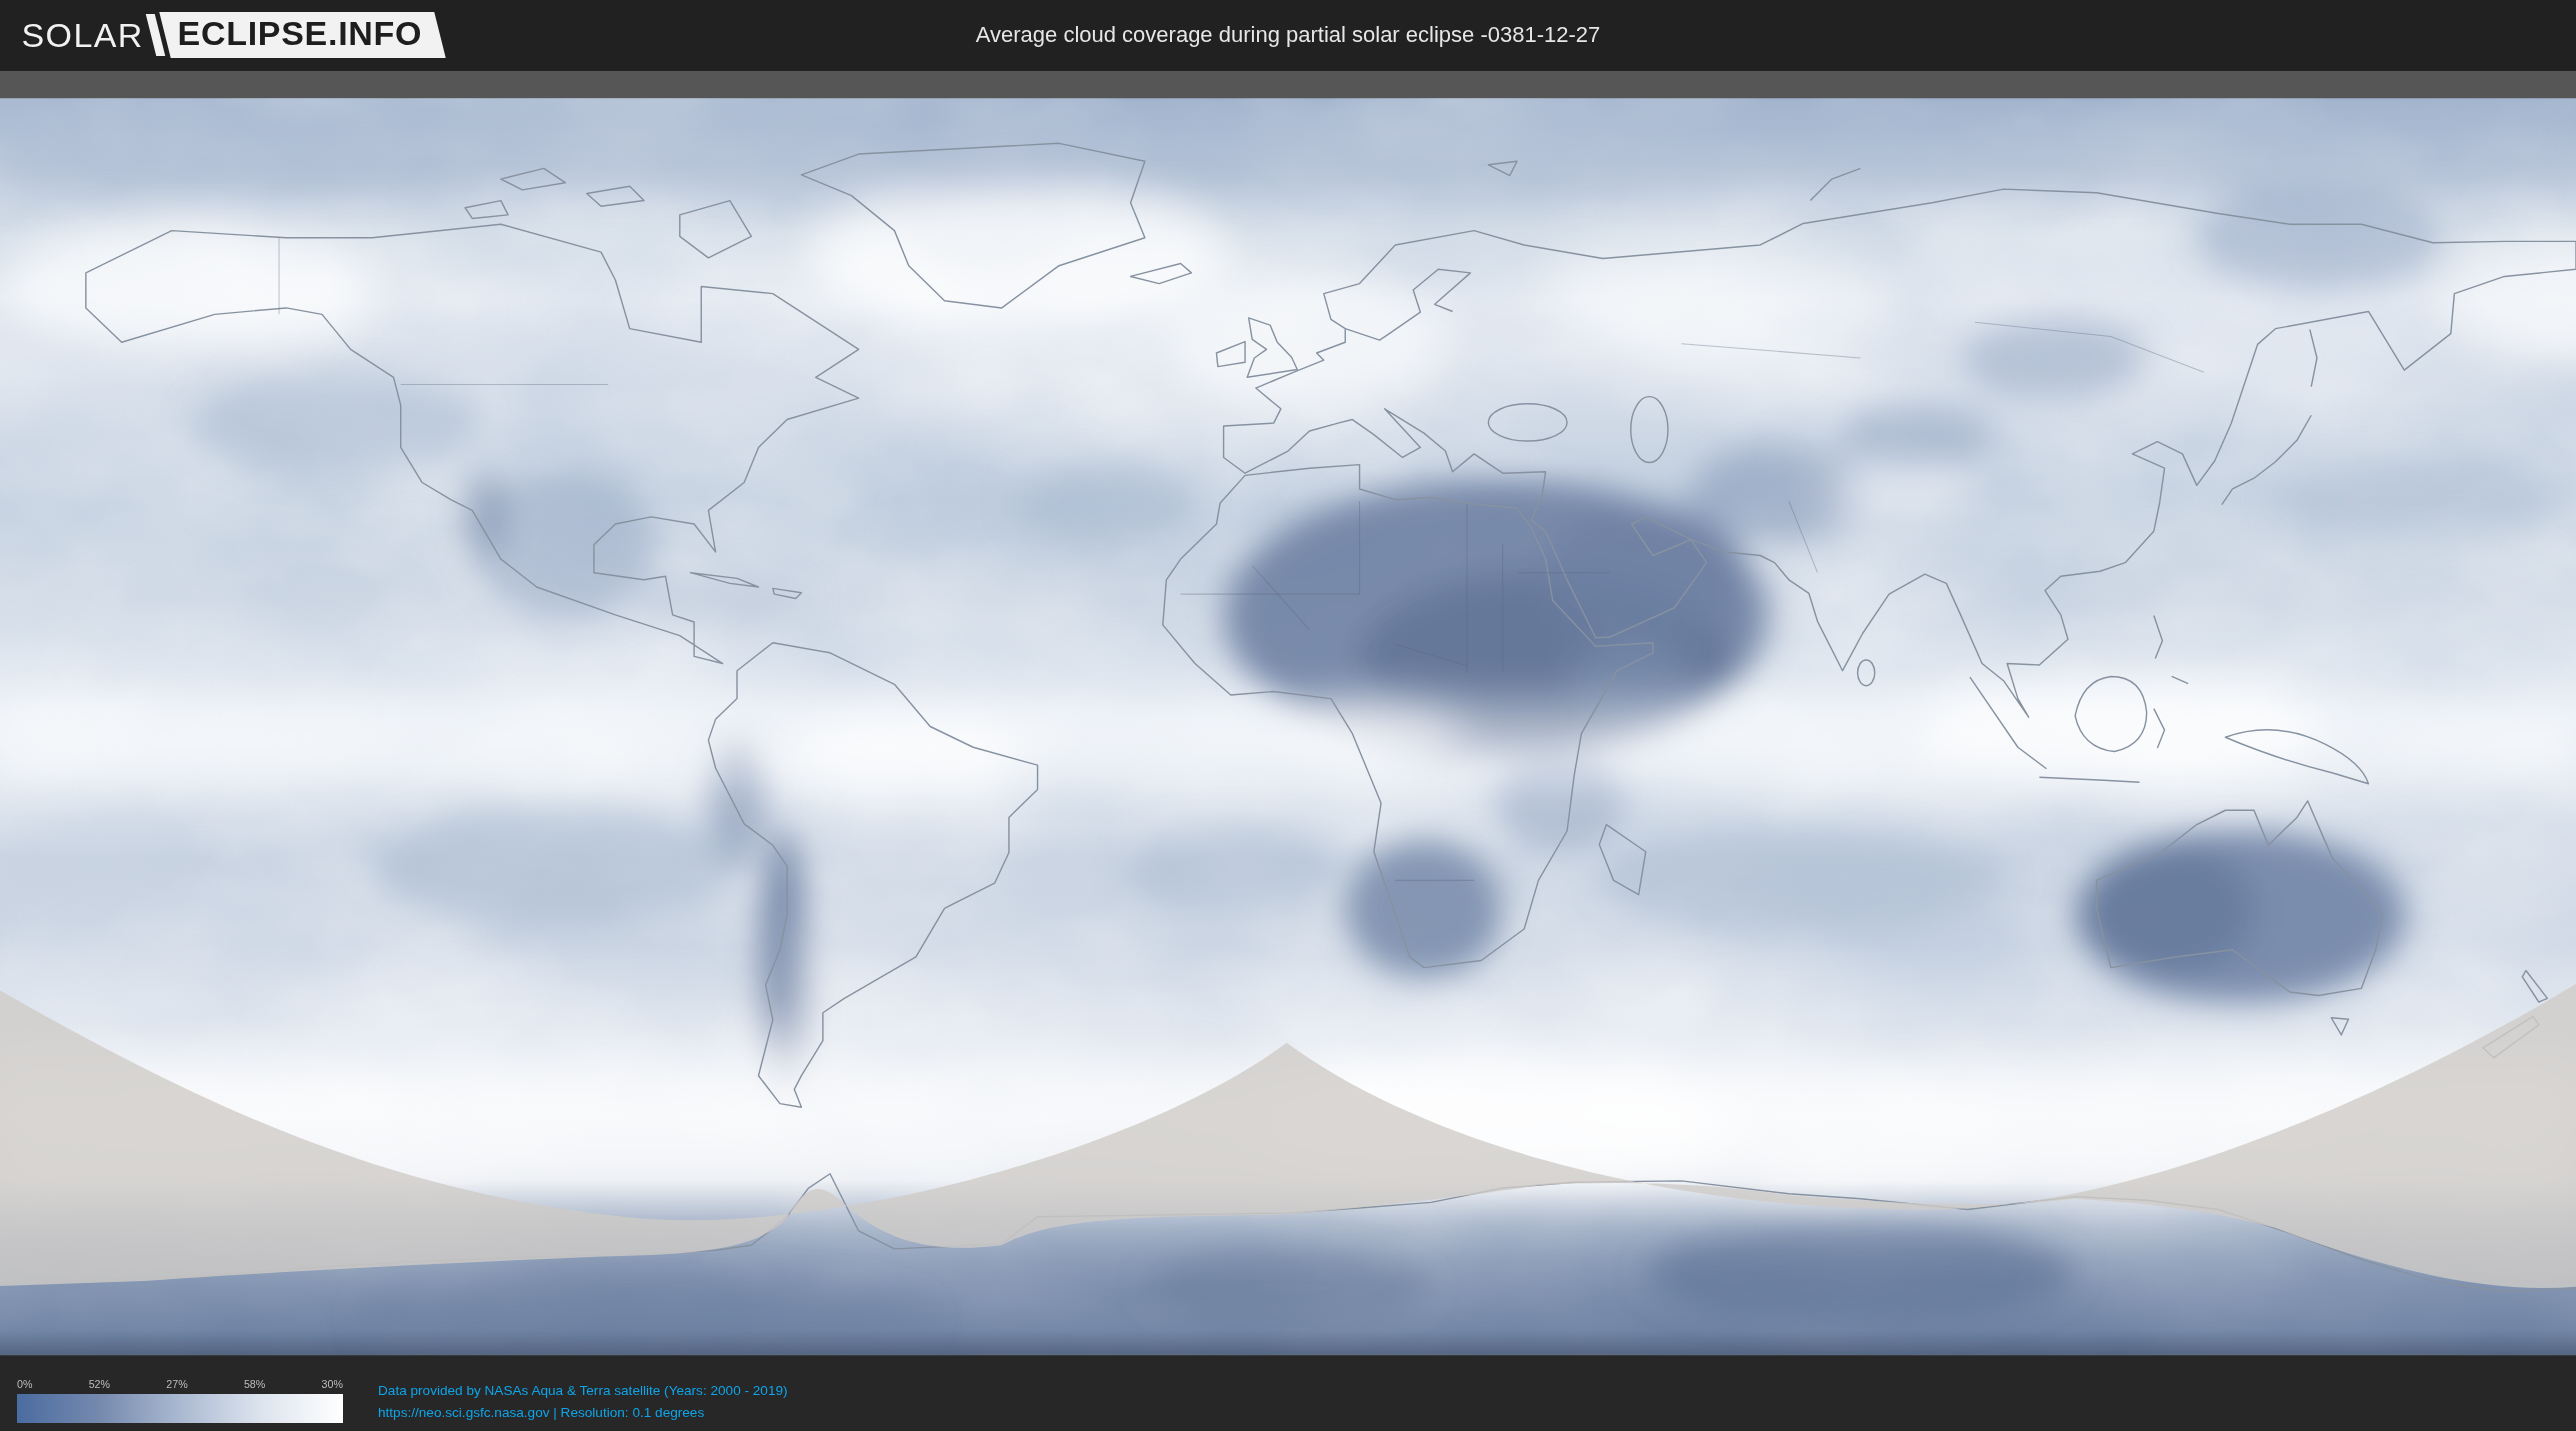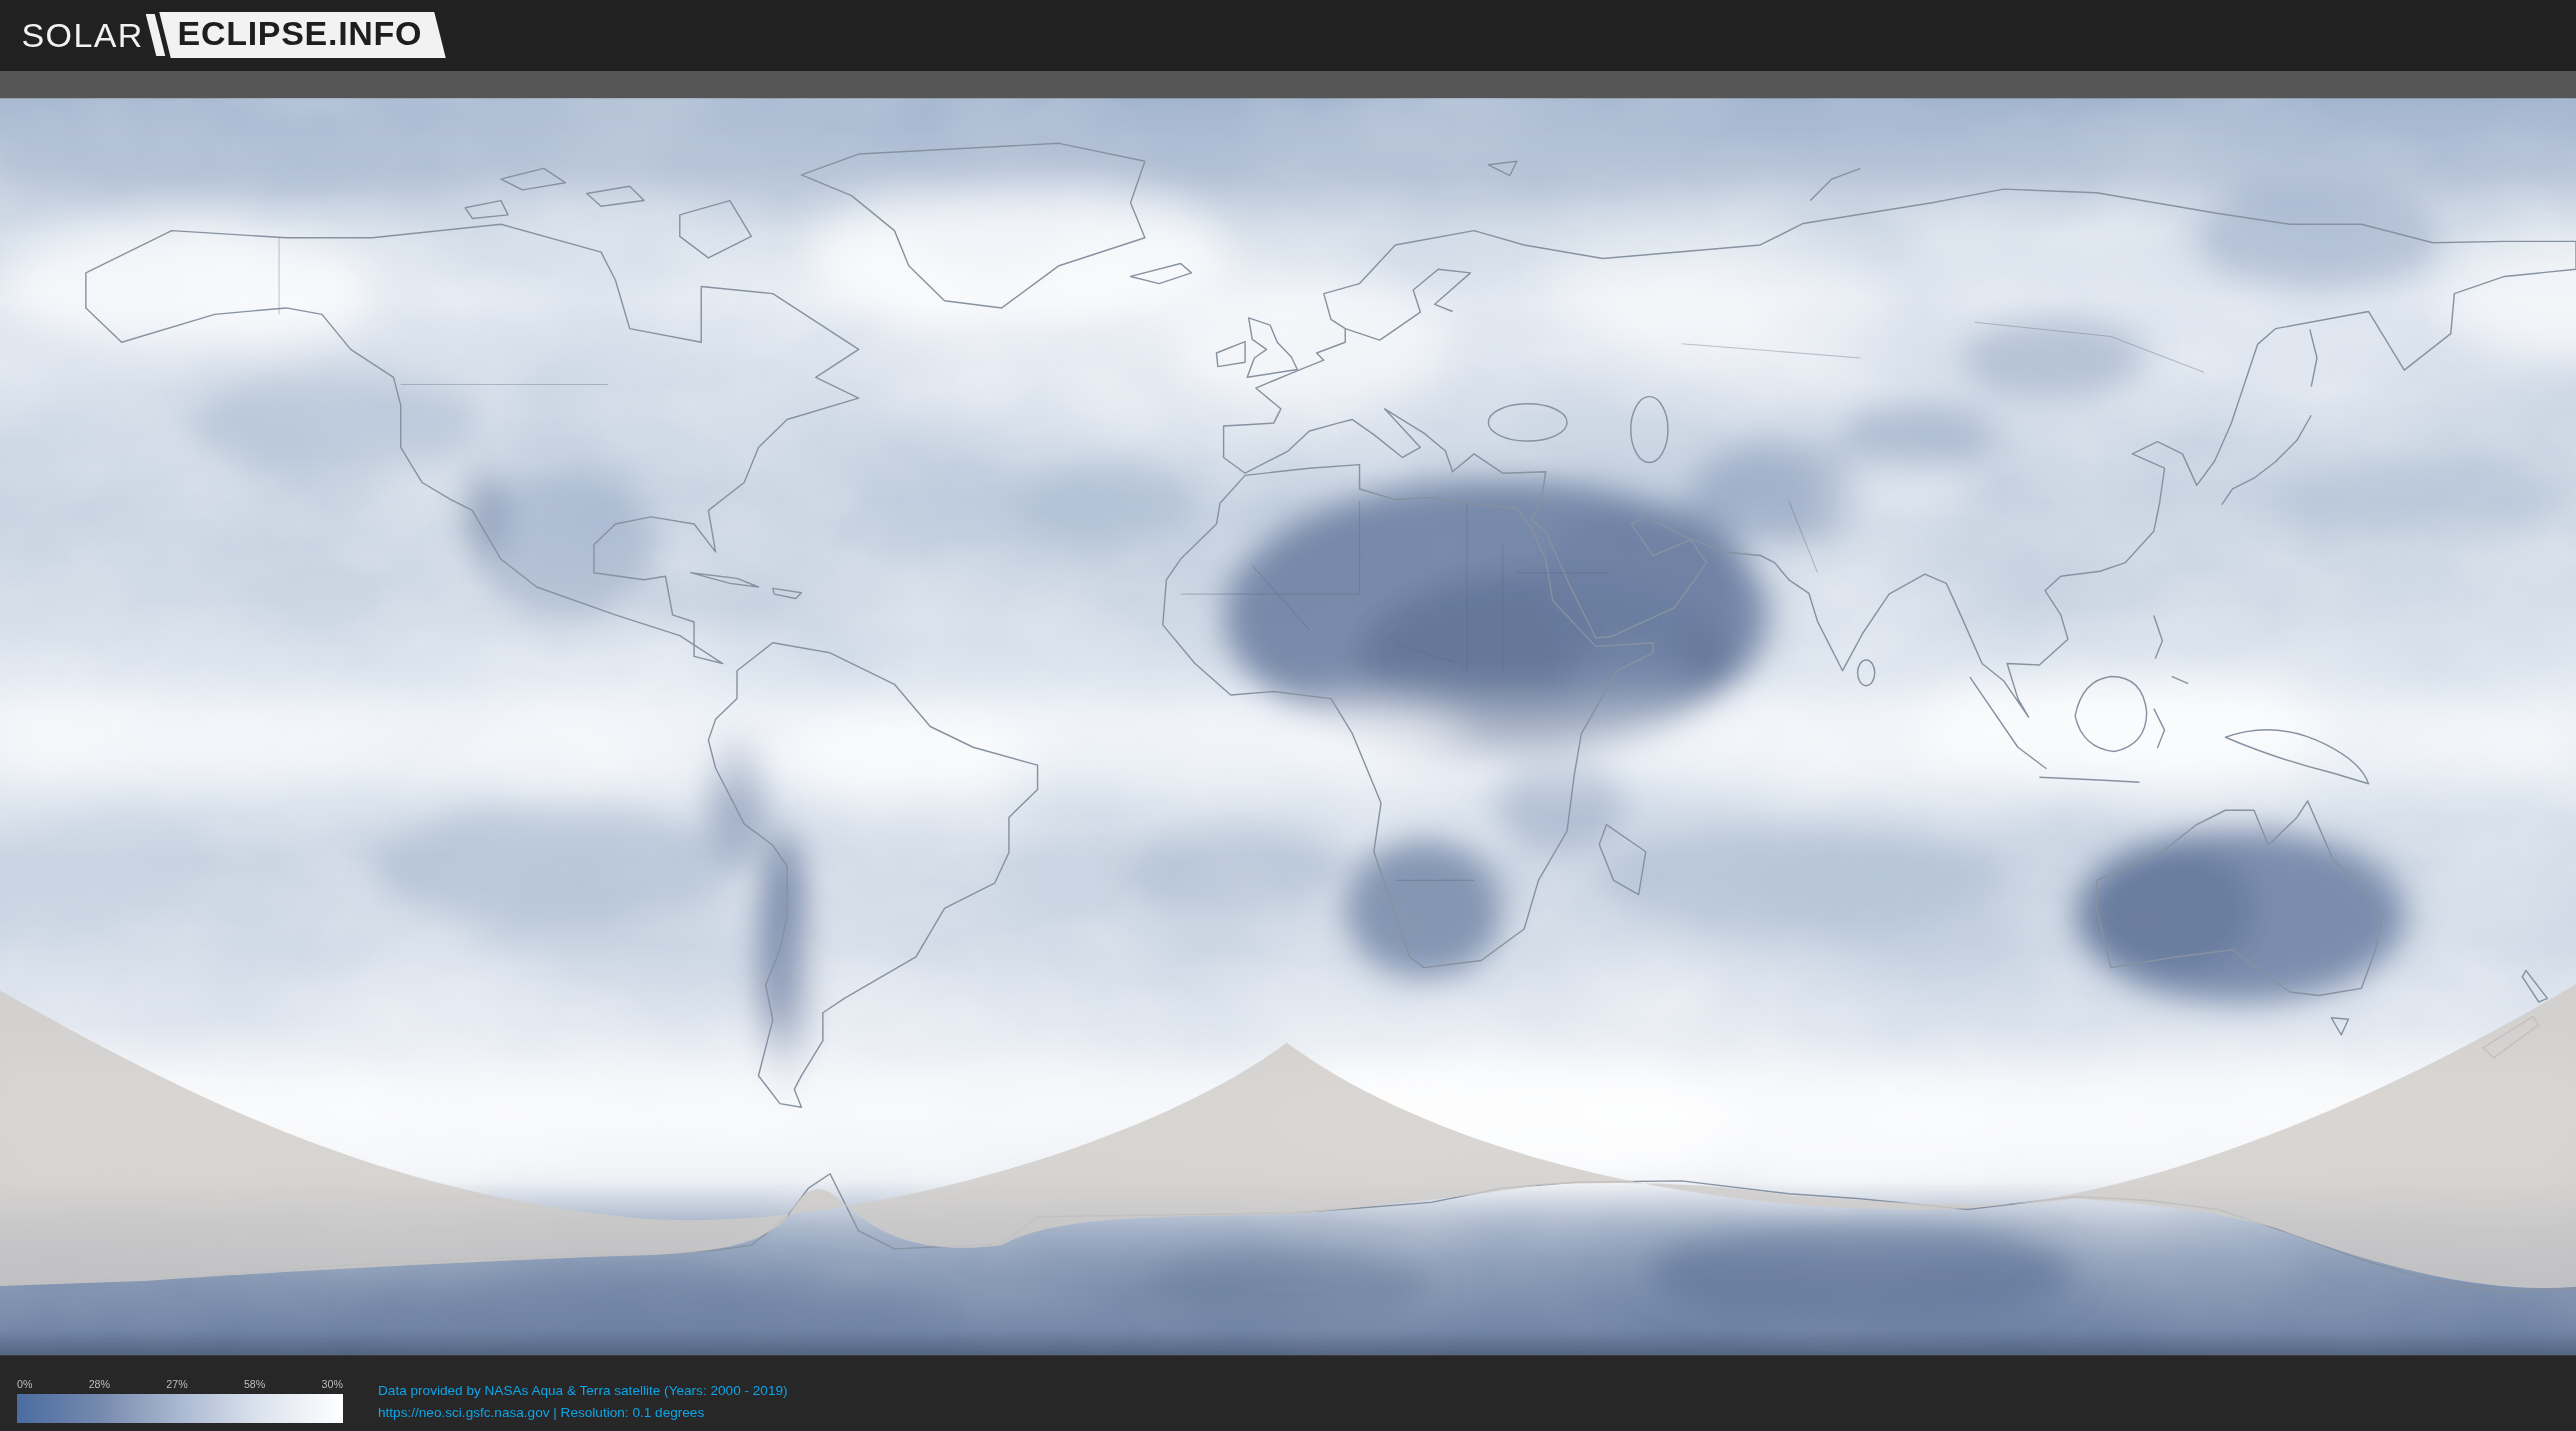--- a/index.html
+++ b/index.html
@@ -253,26 +253,27 @@
 
   <div class="topbar"></div>
   <div class="topbar-strip"></div>
   <div class="logo">
     <span class="logo-solar">SOLAR</span>
     <span class="logo-slash"></span>
     <span class="logo-box">
       <span>ECLIPSE.INFO</span>
     </span>
   </div>
+  <div class="title">Average cloud coverage during partial solar eclipse -0381-12-27</div>
 
   <div class="footer">
     <div class="legend">
       <div class="legend-ticks">
         <span>0%</span>
-        <span>28%</span>
+        <span>52%</span>
         <span>27%</span>
         <span>58%</span>
         <span>30%</span>
       </div>
       <div class="legend-bar"></div>
     </div>
     <div class="source">
       <div>Data provided by NASAs Aqua &amp; Terra satellite (Years: 2000 - 2019)</div>
       <div>https://neo.sci.gsfc.nasa.gov | Resolution: 0.1 degrees</div>
     </div>

